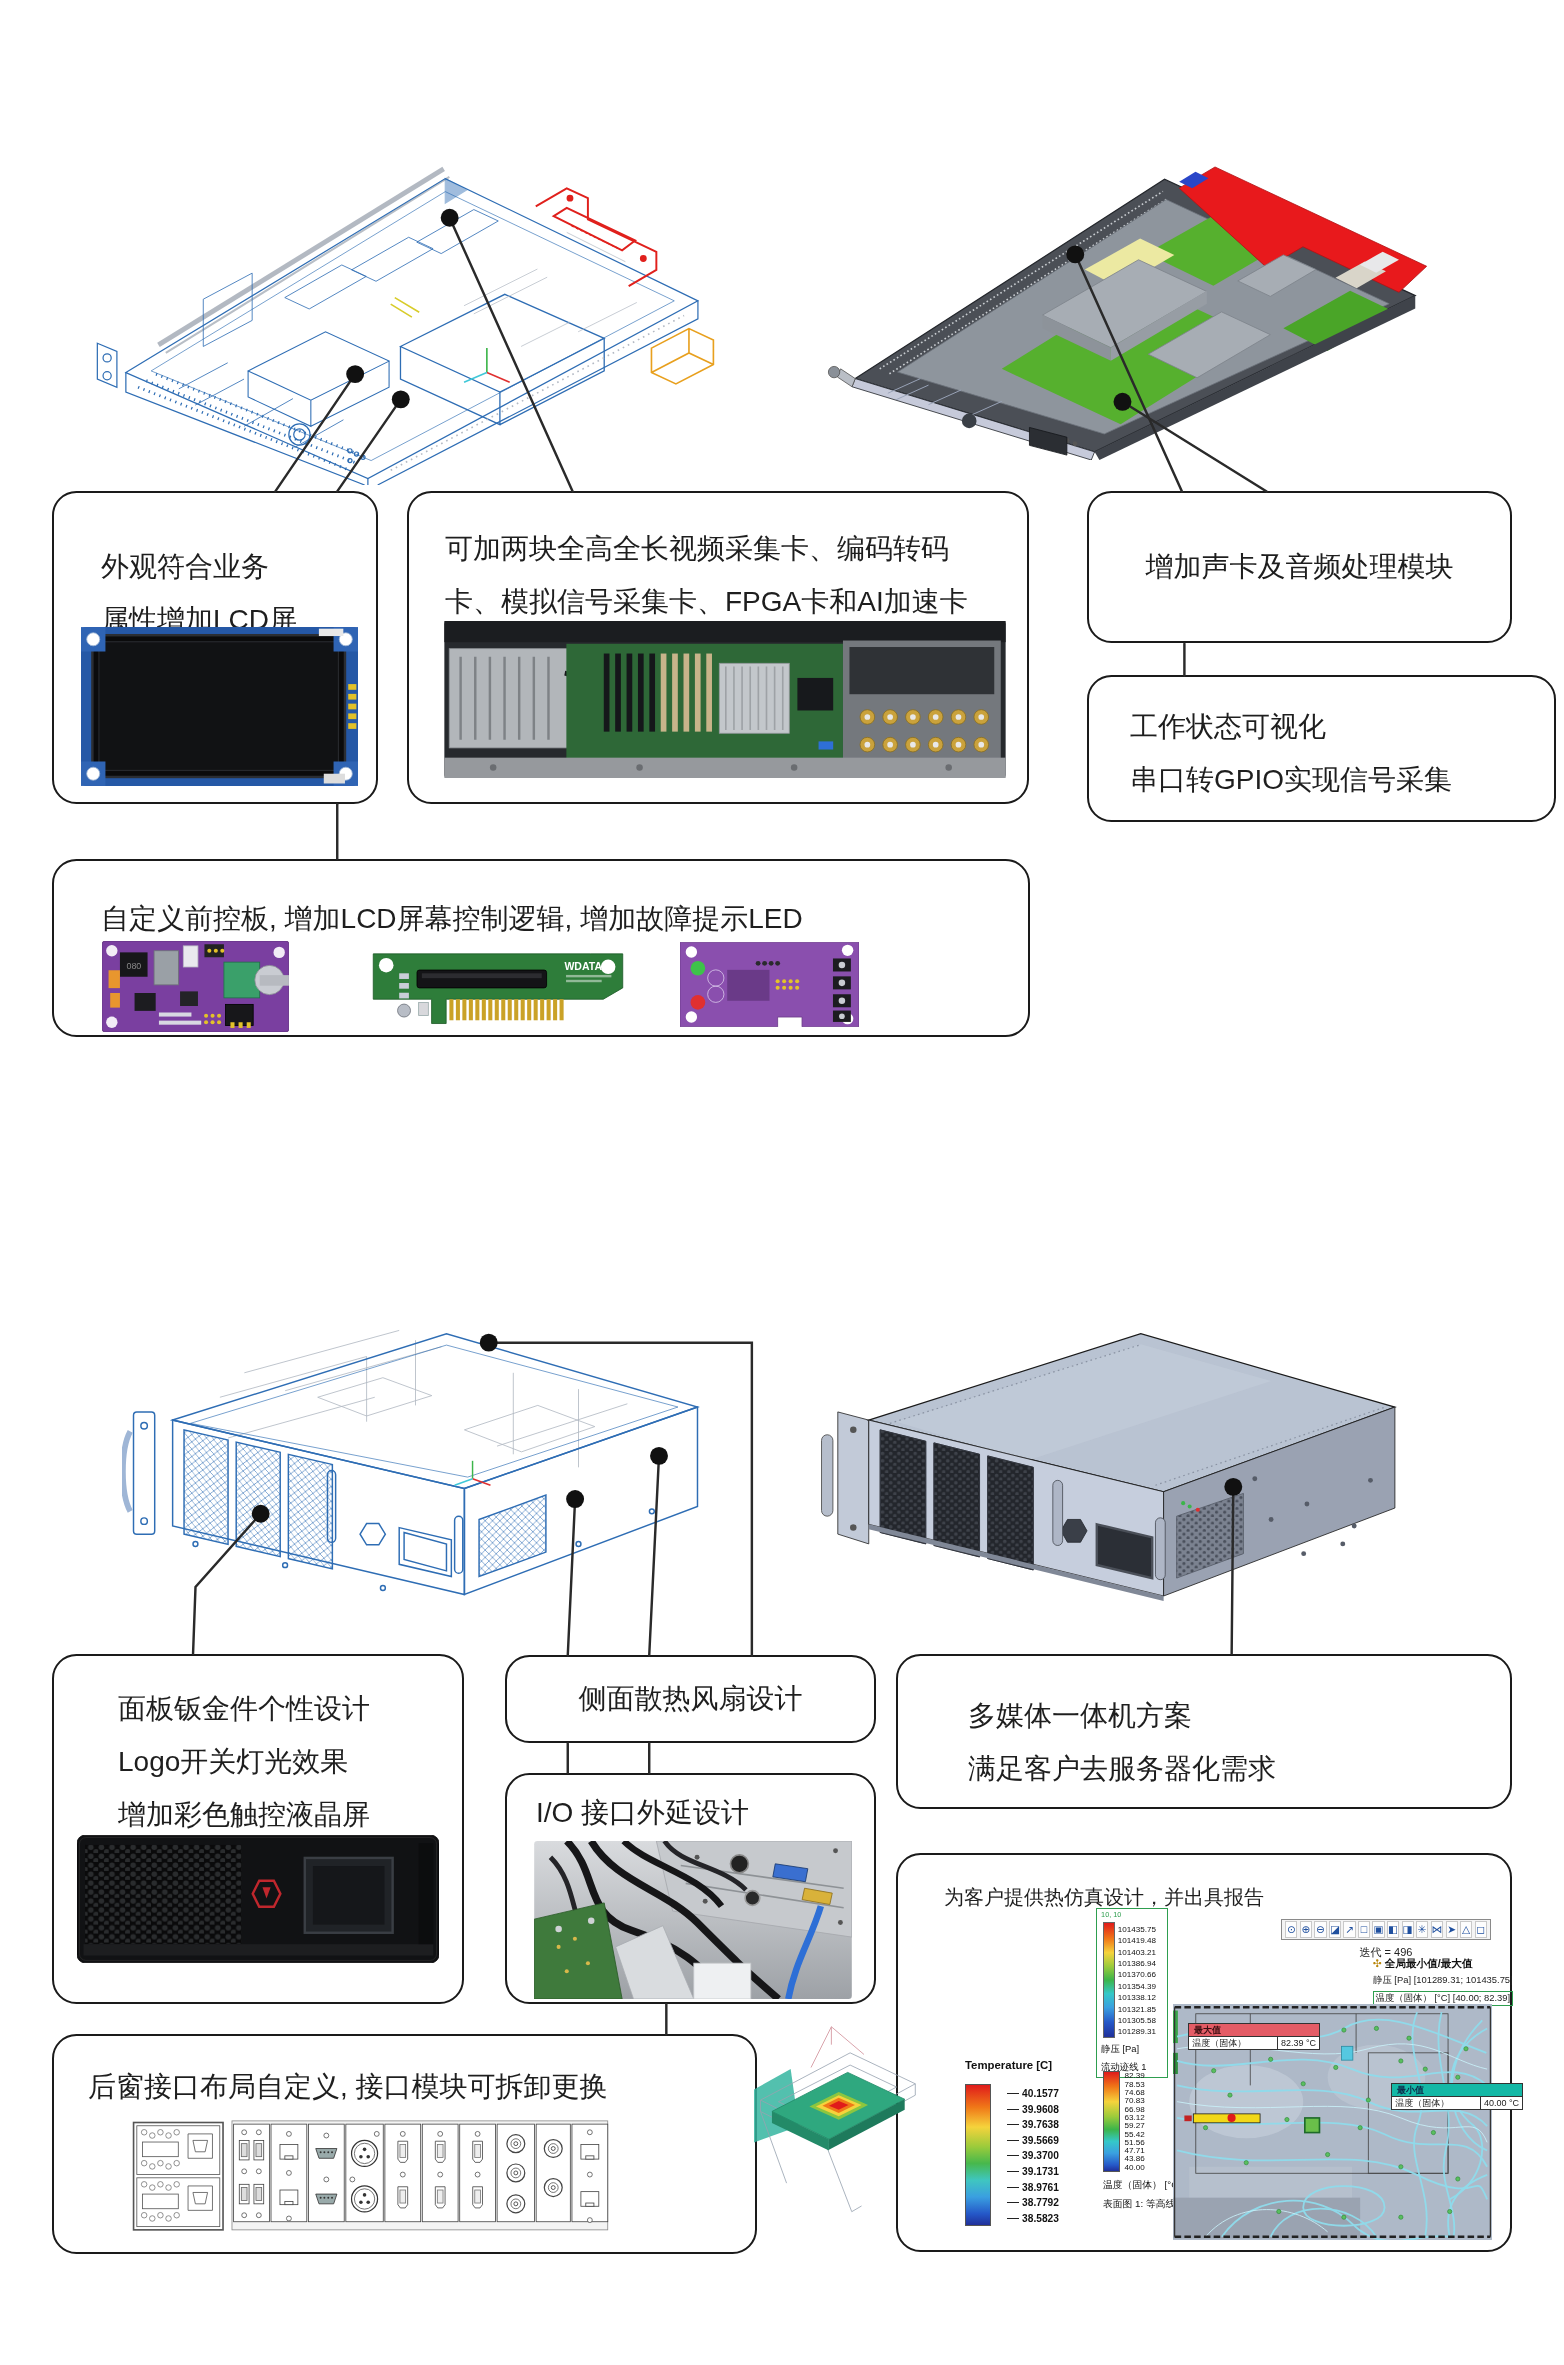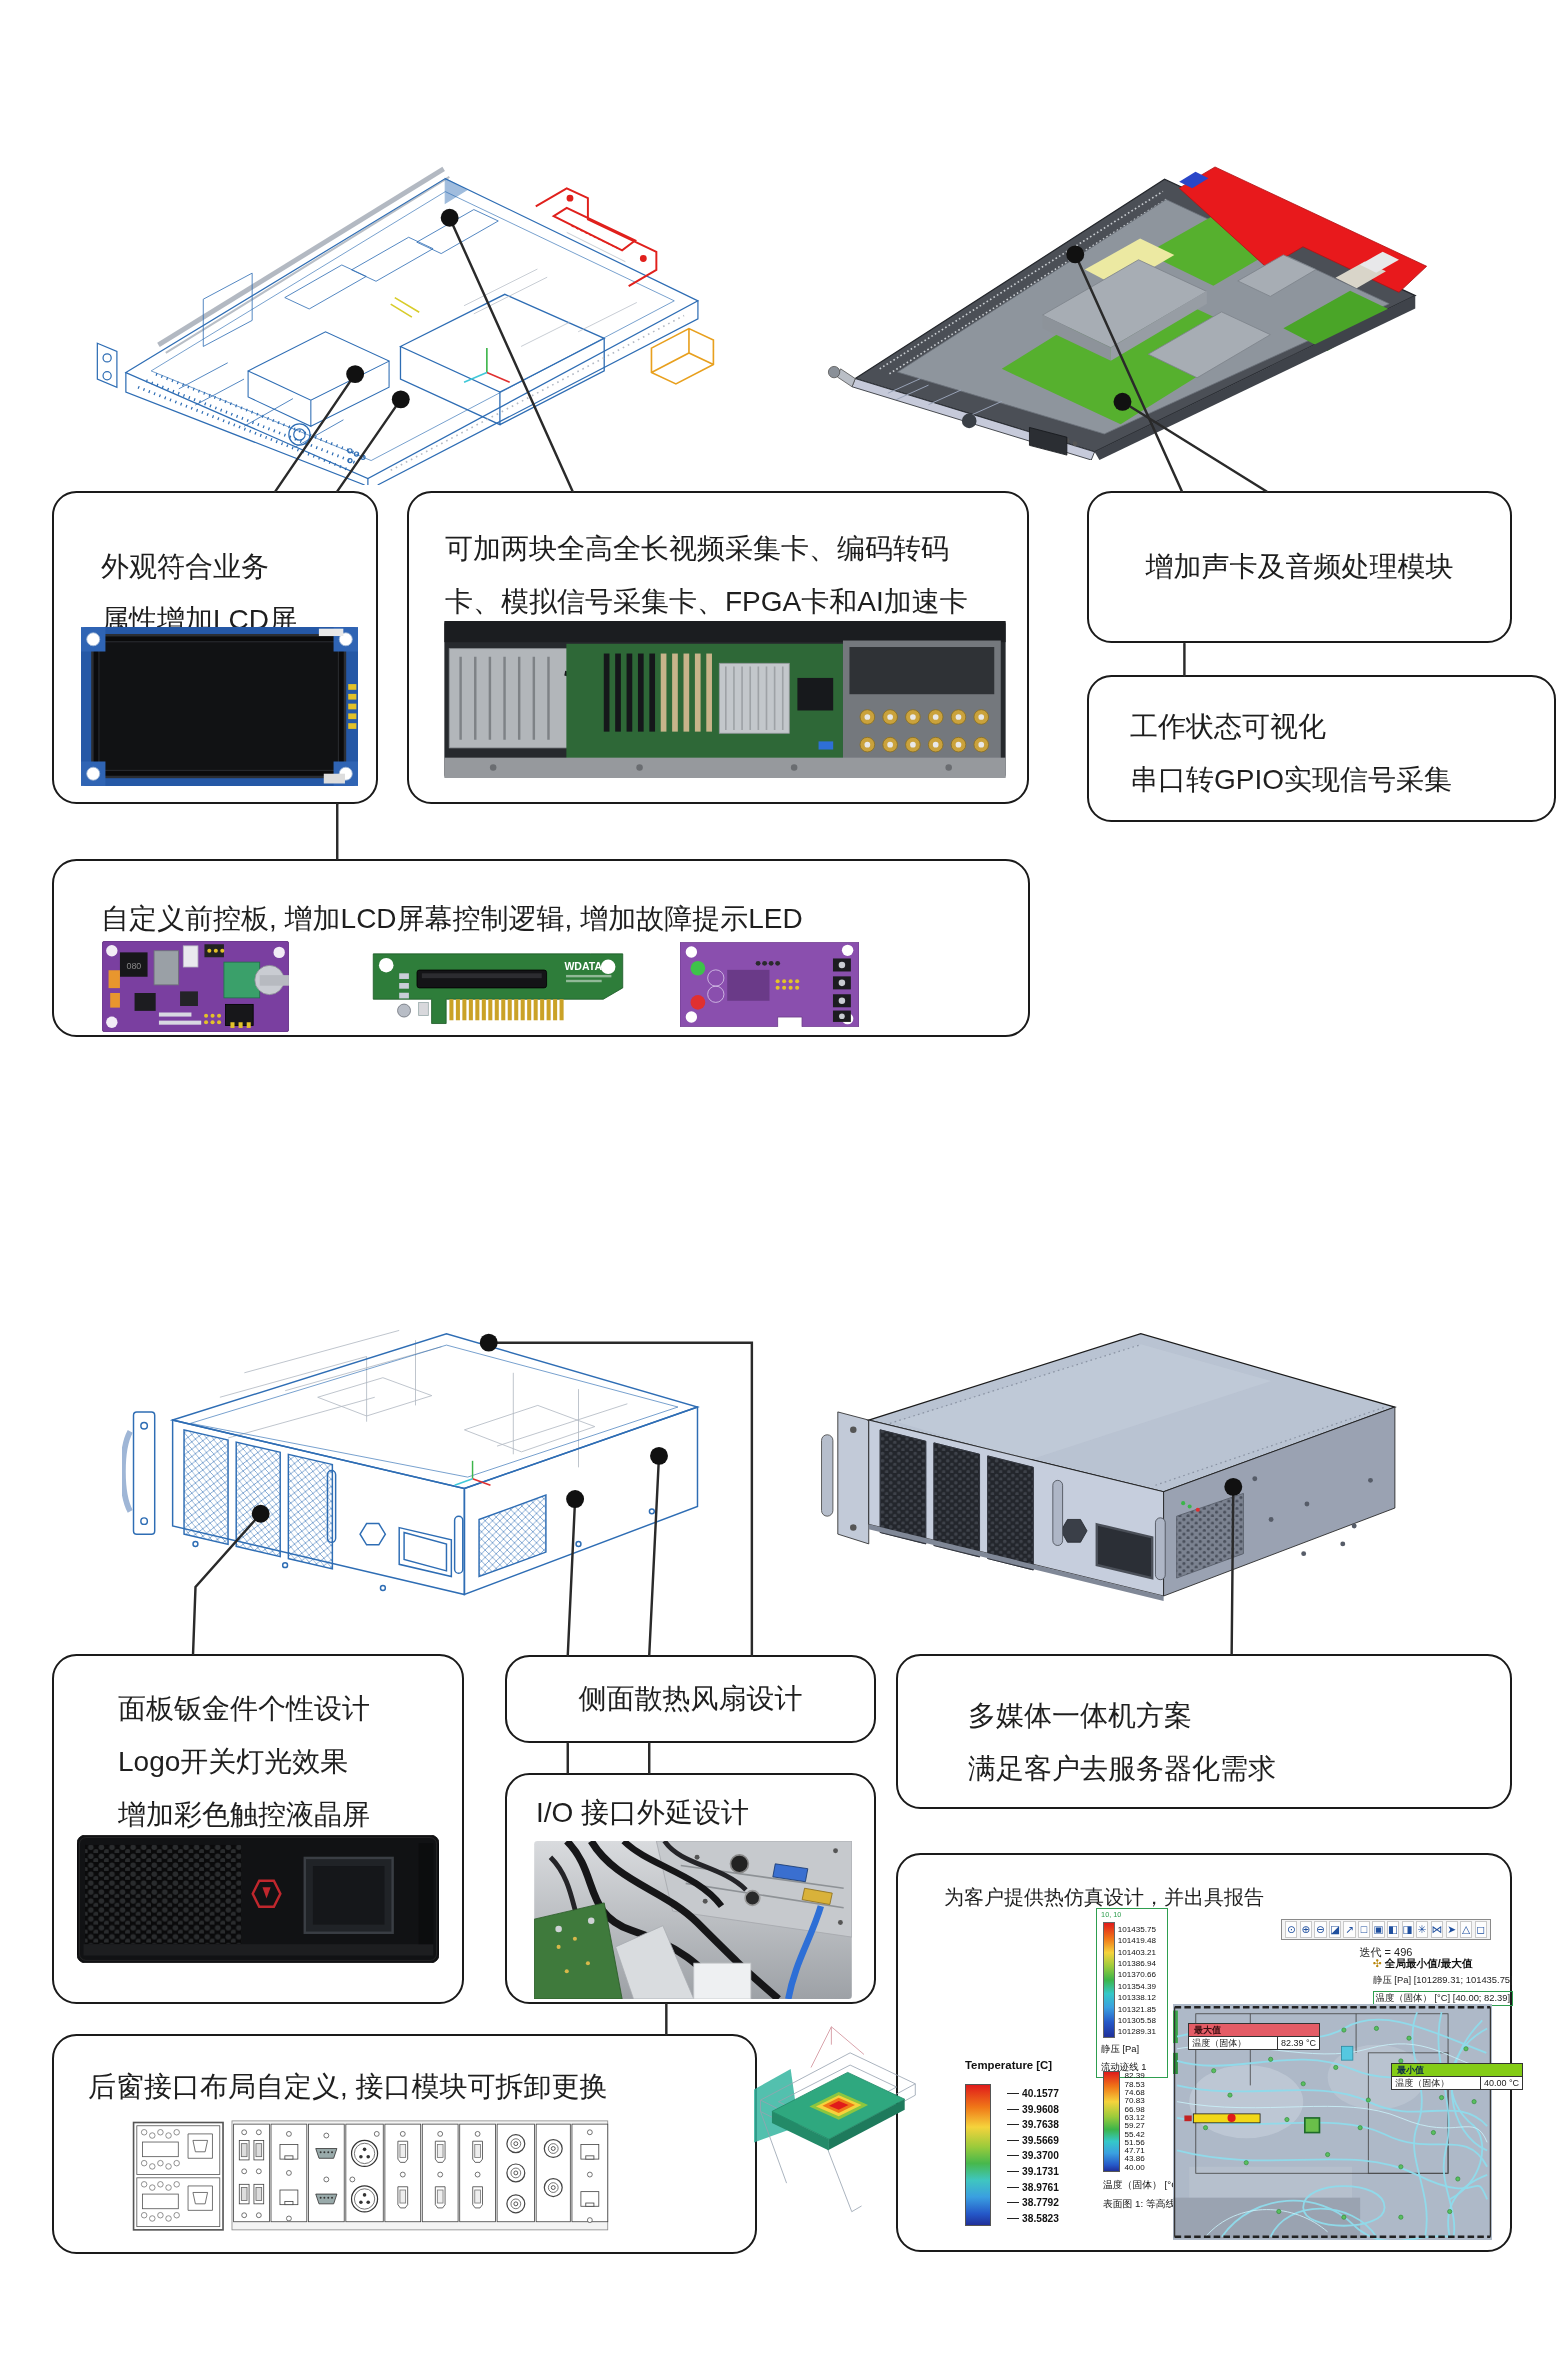--- a/index.html
+++ b/index.html
@@ -38,21 +38,21 @@
   .cticks{display:flex;flex-direction:column;margin-left:16px;}
   .ctrow{display:flex;align-items:center;height:15.6px;font-size:10.2px;font-weight:bold;color:#111;}
   .ctrow i{display:inline-block;width:11.4px;border-top:1.2px solid #222;margin-right:3.3px;}
   .fbar{width:14.7px;height:99px;border:0.8px solid #555;
         background:linear-gradient(to bottom,#e01b1b,#f07818 15%,#f5d33c 30%,#9ccb3b 45%,#3cb54a 58%,#35c8c8 70%,#3aa0e0 82%,#2558c8 94%,#20309a);}
   .fticks{display:flex;flex-direction:column;font-size:8.1px;line-height:8.3px;color:#111;margin-left:4.9px;}
   .flab{font-size:9.8px;color:#111;margin-top:6.5px;white-space:nowrap;}
   .badge{position:absolute;z-index:6;font-size:9px;line-height:12.2px;white-space:nowrap;}
   .badge .t{padding:0 4.9px;border:0.8px solid #333;color:#3a0f12;font-weight:bold;}
   .badge.max .t{background:#e45c66;}
-  .badge.min .t{background:#84cc16;color:#0d2a4a;}
+  .badge.min .t{background:#14b8a6;color:#0d2a4a;margin-top:20px;}
   .badge .v{display:flex;border:0.8px solid #333;border-top:none;background:#fff;gap:27px;}
   .badge .v span{padding:0 3.3px;}
   .badge .v .val{border-left:0.8px solid #333;}
 </style>
 </head>
 <body>
 
 <div id="page">
 
   <svg class="illus" style="left:81px;top:102px" width="652" height="383" viewBox="0 0 800 470">

